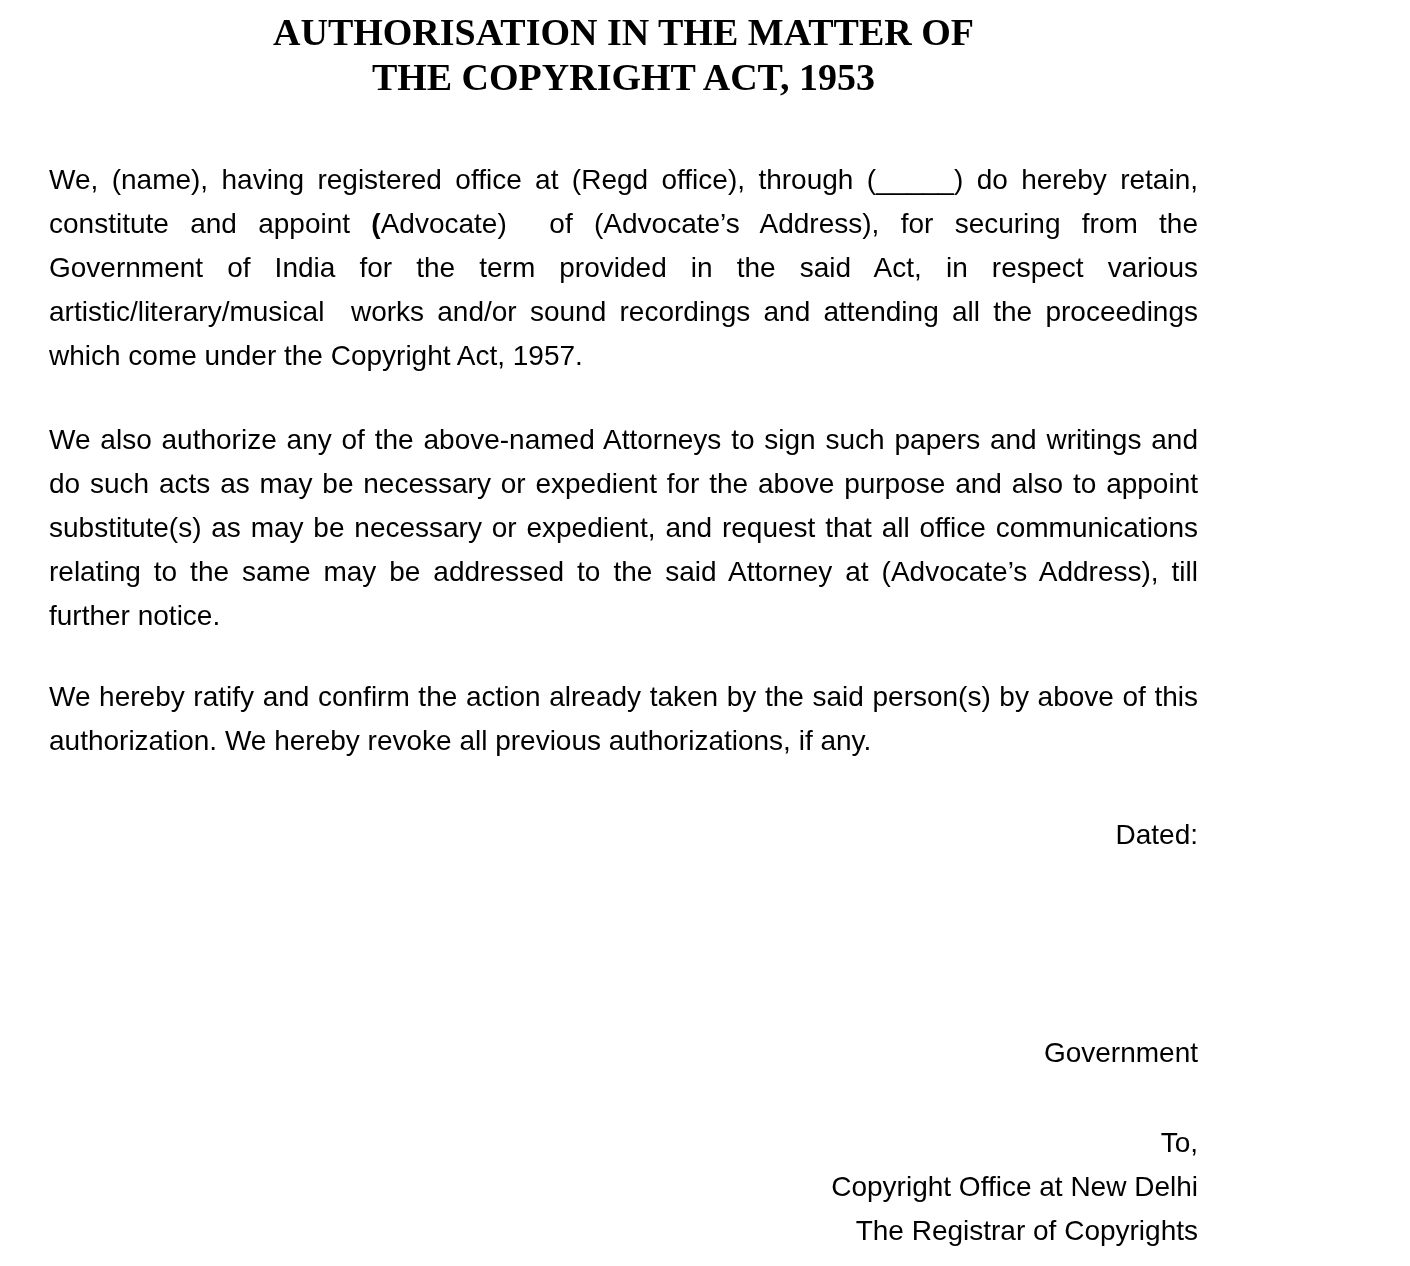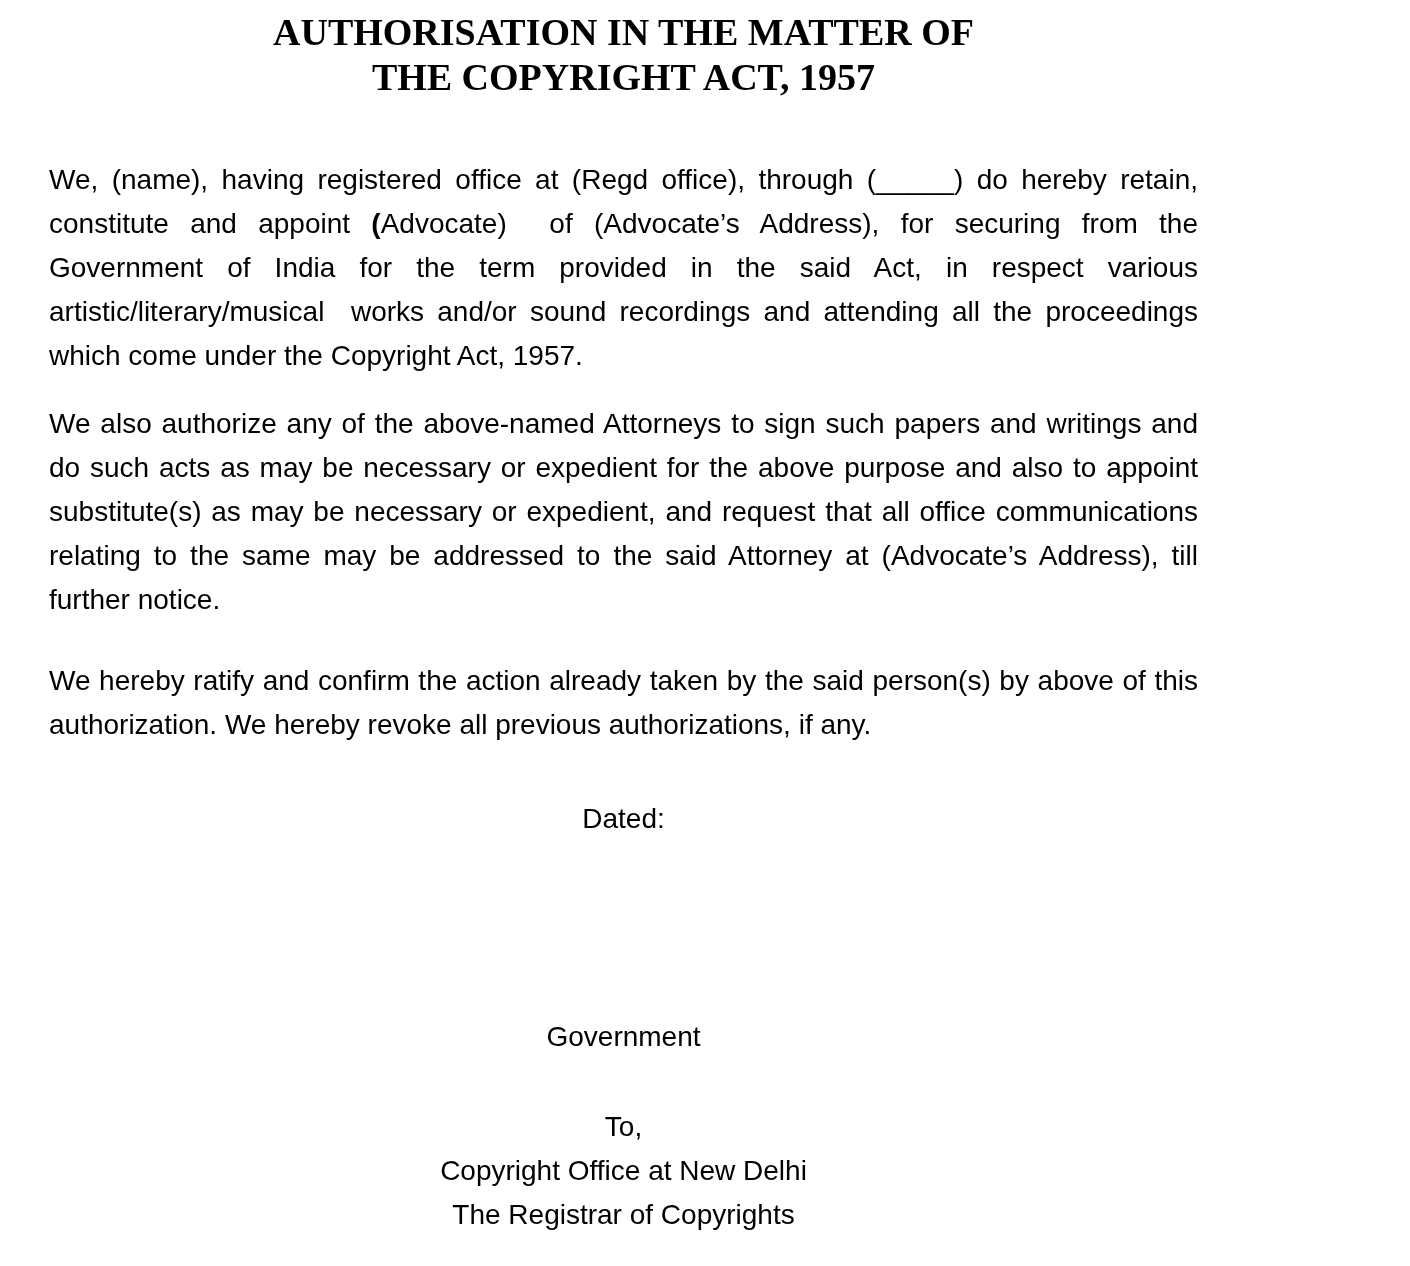--- a/index.html
+++ b/index.html
@@ -31,39 +31,39 @@
     margin: 0;
     font-size: 28px;
     line-height: 44px;
     text-align: justify;
     color: #000000;
   }
   .plain {
     margin: 0;
     font-size: 28px;
     line-height: 44px;
-    text-align: center;
+    text-align: right;
     color: #000000;
   }
   #para-retainer   { margin-top: 58px; }
-  #para-authorize  { margin-top: 24px; }
+  #para-authorize  { margin-top: 40px; }
   #para-ratify     { margin-top: 37px; }
   #dated-line      { margin-top: 50px; }
   #signature-line  { margin-top: 174px; }
   #address-block   { margin-top: 46px; }
   .bold { font-weight: 700; }
 </style>
 </head>
 <body>
 
 <div class="page">
 
   <h1 class="doc-title">
     <span>AUTHORISATION IN THE MATTER OF</span><br>
-    <span>THE COPYRIGHT ACT, 1957</span>
+    <span>THE COPYRIGHT ACT, 1953</span>
   </h1>
 
   <p class="para" id="para-retainer"><span>We, (name), having registered office at (Regd office), through (_____) do hereby retain, constitute and appoint </span><span class="bold">(</span><span>Advocate)&nbsp; of (Advocate’s Address), for securing from the Government of India for the term provided in the said Act, in respect various artistic/literary/musical &nbsp;works and/or sound recordings and attending all the proceedings which come under the Copyright Act, 1957.</span></p>
 
   <p class="para" id="para-authorize">We also authorize any of the above-named Attorneys to sign such papers and writings and do such acts as may be necessary or expedient for the above purpose and also to appoint substitute(s) as may be necessary or expedient, and request that all office communications relating to the same may be addressed to the said Attorney at (Advocate’s Address), till further notice.</p>
 
   <p class="para" id="para-ratify">We hereby ratify and confirm the action already taken by the said person(s) by above of this authorization. We hereby revoke all previous authorizations, if any.</p>
 
   <p class="plain" id="dated-line">Dated:</p>
 

